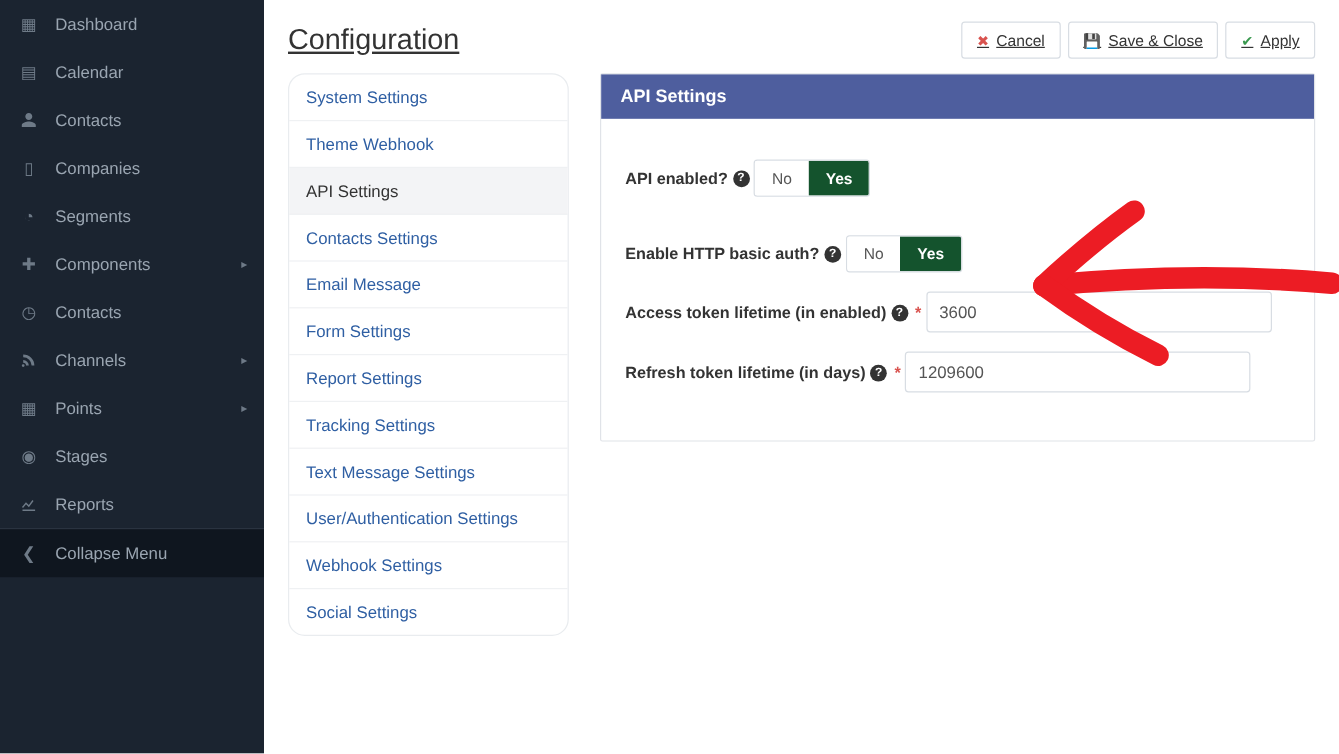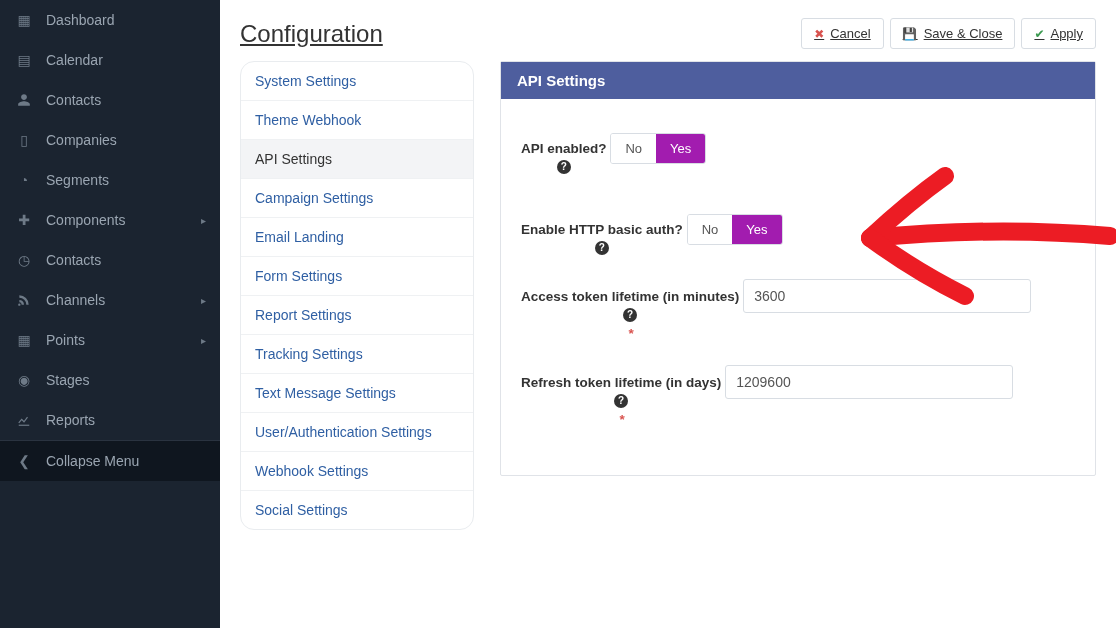--- a/index.html
+++ b/index.html
@@ -137,21 +137,20 @@
 
   .form-group { margin-bottom: 16px; }
   .form-label {
     font-weight: 600;
     font-size: 13.5px;
     color: #333;
     display: inline-flex;
     align-items: center;
     gap: 4px;
     margin-bottom: 8px;
-    flex-direction: column;
   }
   .help-icon {
     width: 14px;
     height: 14px;
     border-radius: 50%;
     background: #333;
     color: #fff;
     font-size: 10px;
     display: inline-flex;
     align-items: center;
@@ -170,23 +169,23 @@
   }
   .toggle .opt {
     padding: 7px 14px;
     background: #fff;
     color: #555;
     font-size: 13px;
     cursor: pointer;
     border: none;
   }
   .toggle .opt.active {
-    background: #a21caf;
+    background: #14532d;
     color: #fff;
-    font-weight: 400;
+    font-weight: 700;
   }
 
   .text-input {
     width: 288px;
     padding: 8px 10px;
     border: 1px solid #d8dde3;
     border-radius: 3px;
     font-size: 14px;
     color: #555;
   }
@@ -292,22 +291,22 @@
         </button>
       </div>
     </div>
 
     <div class="content-row">
 
       <div class="settings-nav">
         <div class="snav-item">System Settings</div>
         <div class="snav-item">Theme Webhook</div>
         <div class="snav-item active">API Settings</div>
-        <div class="snav-item">Campaign Settings</div>
-        <div class="snav-item">Email Landing</div>
+        <div class="snav-item">Contacts Settings</div>
+        <div class="snav-item">Email Message</div>
         <div class="snav-item">Form Settings</div>
         <div class="snav-item">Report Settings</div>
         <div class="snav-item">Tracking Settings</div>
         <div class="snav-item">Text Message Settings</div>
         <div class="snav-item">User/Authentication Settings</div>
         <div class="snav-item">Webhook Settings</div>
         <div class="snav-item">Social Settings</div>
       </div>
 
       <div class="panel">
@@ -331,21 +330,21 @@
               <span class="help-icon">?</span>
             </div>
             <div class="toggle">
               <button class="opt">No</button>
               <button class="opt active">Yes</button>
             </div>
           </div>
 
           <div class="form-group">
             <div class="form-label">
-              <span>Access token lifetime (in minutes)</span>
+              <span>Access token lifetime (in enabled)</span>
               <span class="help-icon">?</span>
               <span class="required">*</span>
             </div>
             <input class="text-input" value="3600" style="">
           </div>
 
           <div class="form-group">
             <div class="form-label">
               <span>Refresh token lifetime (in days)</span>
               <span class="help-icon">?</span>

